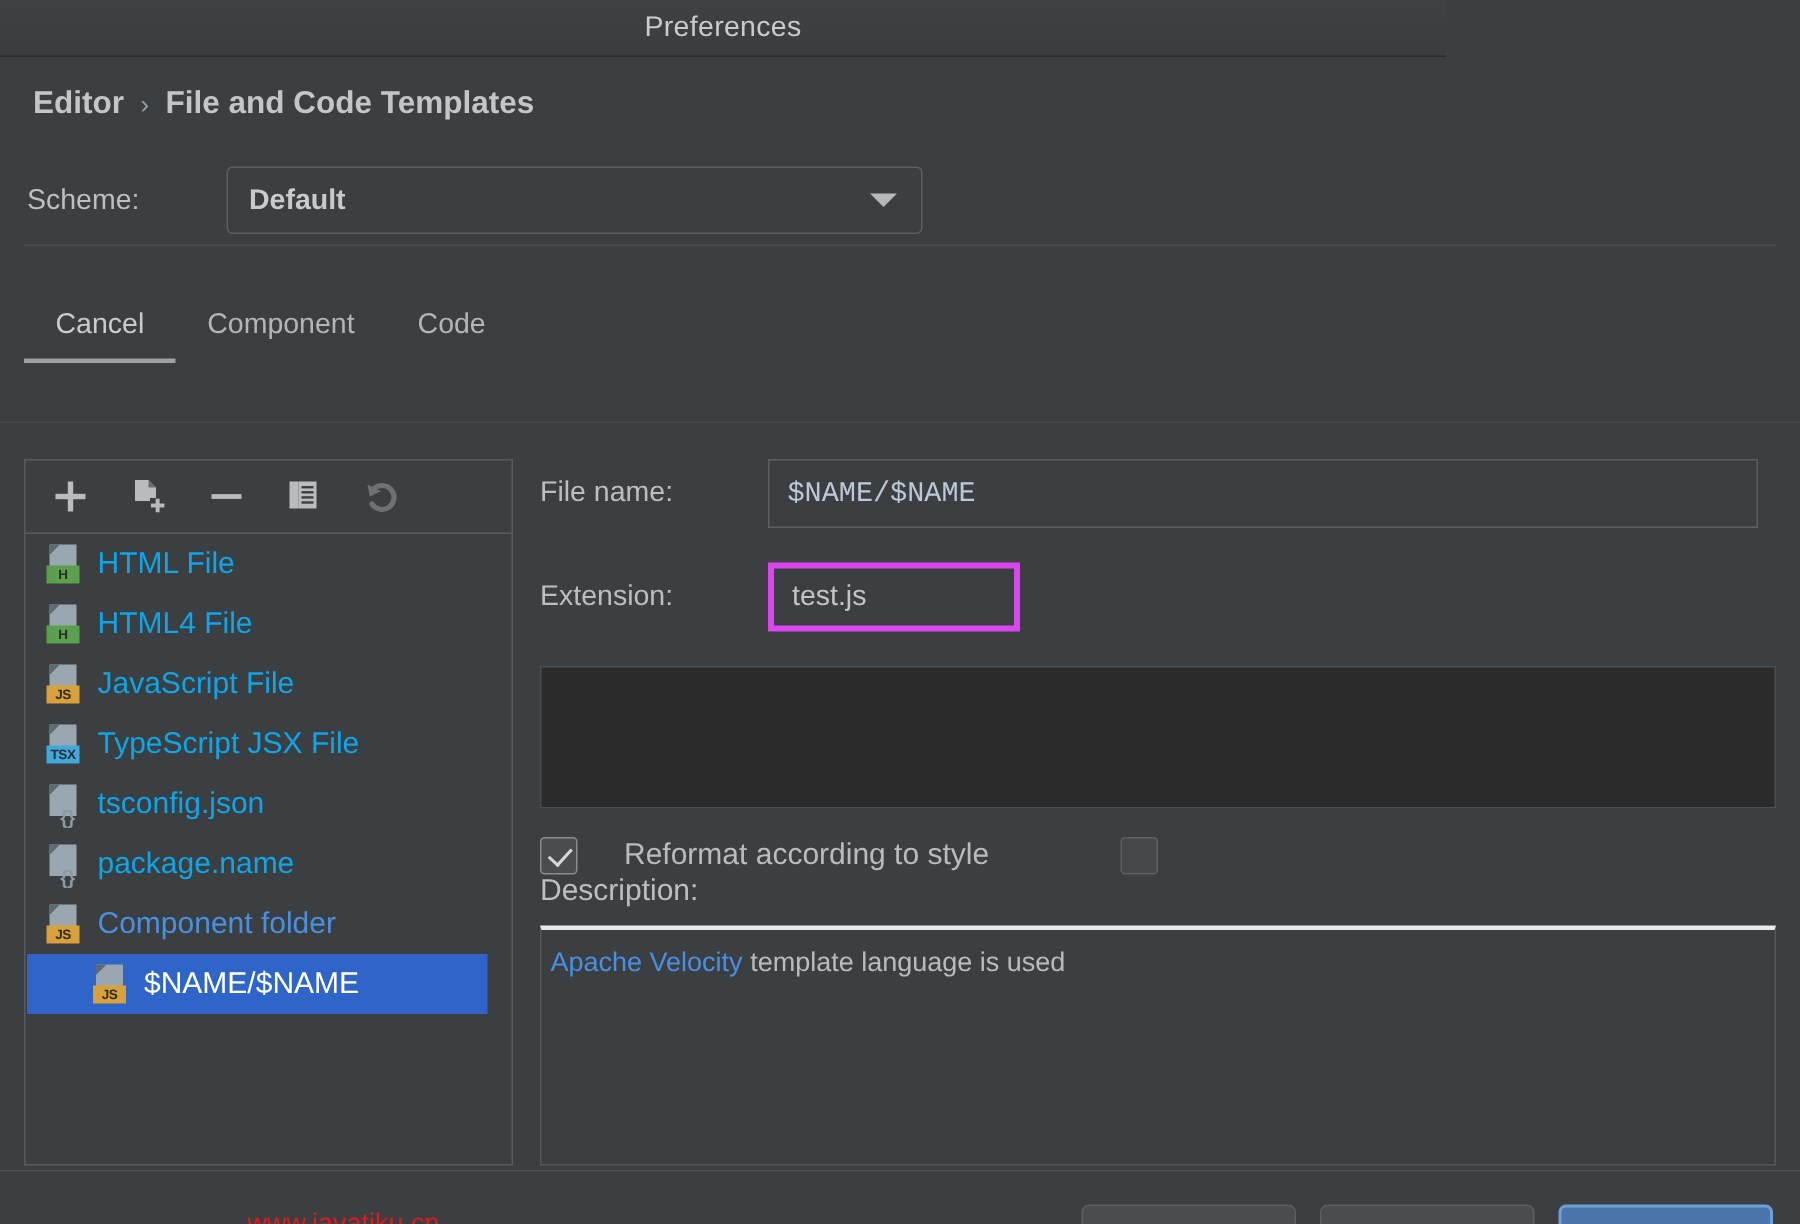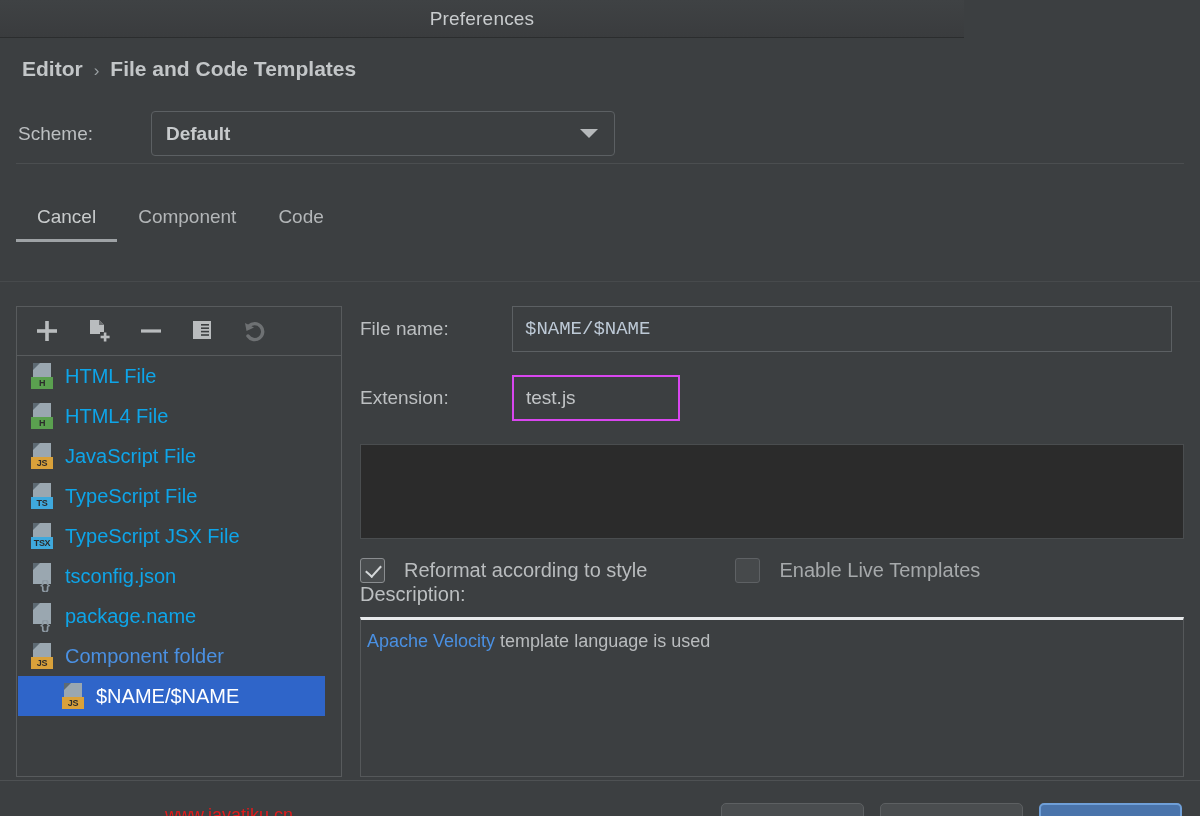--- a/index.html
+++ b/index.html
@@ -225,41 +225,41 @@
     display: flex; align-items: center;
     padding: 0 12px;
   }
   #filename-input .val {
     font-family: "Liberation Mono", monospace;
     font-size: 19px;
     color: #bdc9d6;
   }
   #extension-input {
     width: 168px; height: 46px;
-    border: 2px solid #d946ef;
+    border: 4px solid #d946ef;
     background: #3c3f41;
     display: flex; align-items: center;
     padding: 0 12px;
     text-align: center;
   }
   #extension-input .val { font-size: 19px; color: #c2c5c7; }
 
   #editor-area {
     margin-top: 13px;
     width: 824px; height: 95px;
     background: #2b2b2b;
     border: 1px solid #4a4d4f;
   }
 
   #checkbox-row {
     margin-top: 19px;
     display: flex;
     align-items: center;
   }
-  .cbox-wrap { display: flex; align-items: center; gap: 19px; }
+  .cbox-wrap { display: flex; align-items: center; gap: 31px; }
   .cbox {
     width: 25px; height: 25px;
     border: 1px solid #8a8d90;
     border-radius: 3px;
     background: #4a4d4f;
     display: flex;
     align-items: center;
     justify-content: center;
     position: relative;
   }
@@ -431,28 +431,20 @@
             <span class="page"></span>
             <span class="fold"></span>
             <span class="badge" style="background: rgb(217, 161, 58);">JS</span>
           </span>
           <span class="label">JavaScript File</span>
         </div>
         <div class="list-item">
           <span class="ficon">
             <span class="page"></span>
             <span class="fold"></span>
-            <span class="badge" style="background: rgb(63, 169, 221);">TS</span>
-          </span>
-          <span class="label">TypeScript File</span>
-        </div>
-        <div class="list-item">
-          <span class="ficon">
-            <span class="page"></span>
-            <span class="fold"></span>
             <span class="badge" style="background: rgb(63, 169, 221);">TSX</span>
           </span>
           <span class="label">TypeScript JSX File</span>
         </div>
         <div class="list-item">
           <span class="ficon">
             <span class="page"></span>
             <span class="fold"></span>
             <span class="badge json">{}</span>
           </span>
@@ -503,21 +495,20 @@
 
     <div id="editor-area"></div>
 
     <div id="checkbox-row">
       <div class="cbox-wrap">
         <span class="cbox checked"></span>
         <span class="cbox-label">Reformat according to style</span>
       </div>
       <div class="cbox-wrap" id="cb-live">
         <span class="cbox unchecked"></span>
-        <span class="cbox-label dim">Enable Live Templates</span>
       </div>
     </div>
 
     <div id="desc-label">Description:</div>
     <div id="desc-box">
       <div id="desc-text">
         <span class="lnk">Apache Velocity</span><span> template language is used</span>
       </div>
     </div>
 

